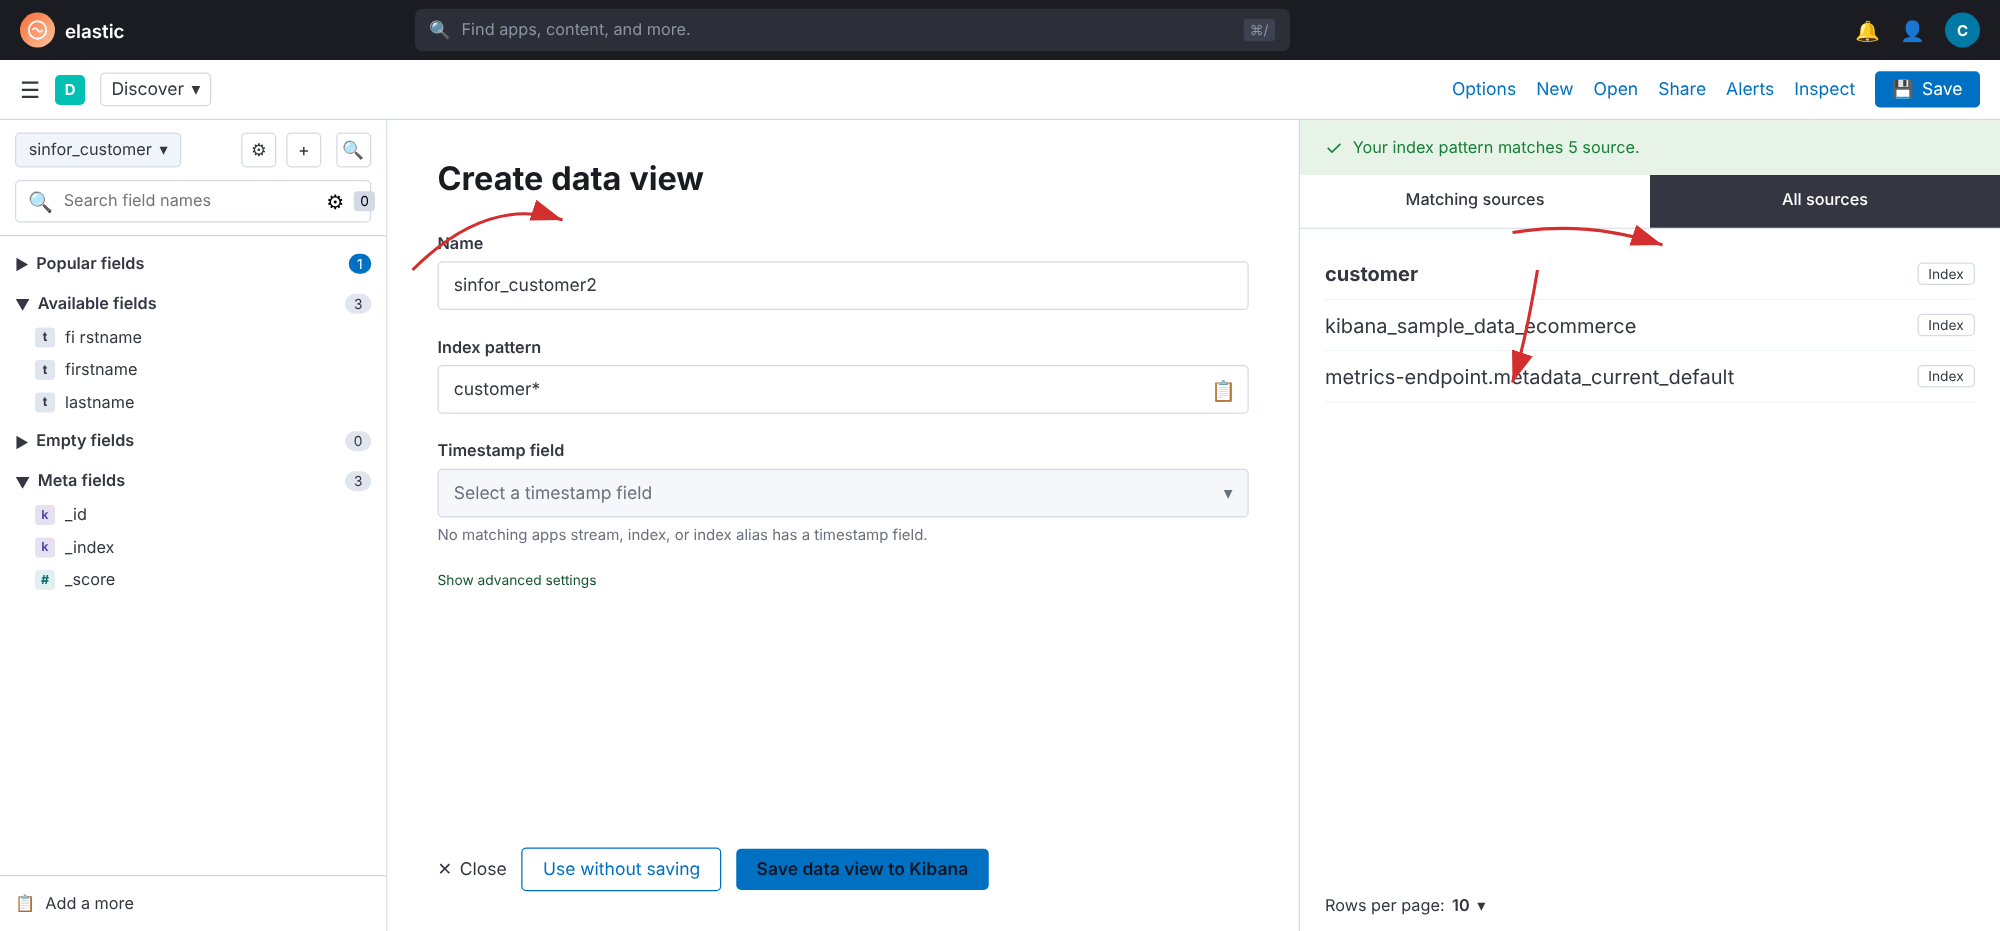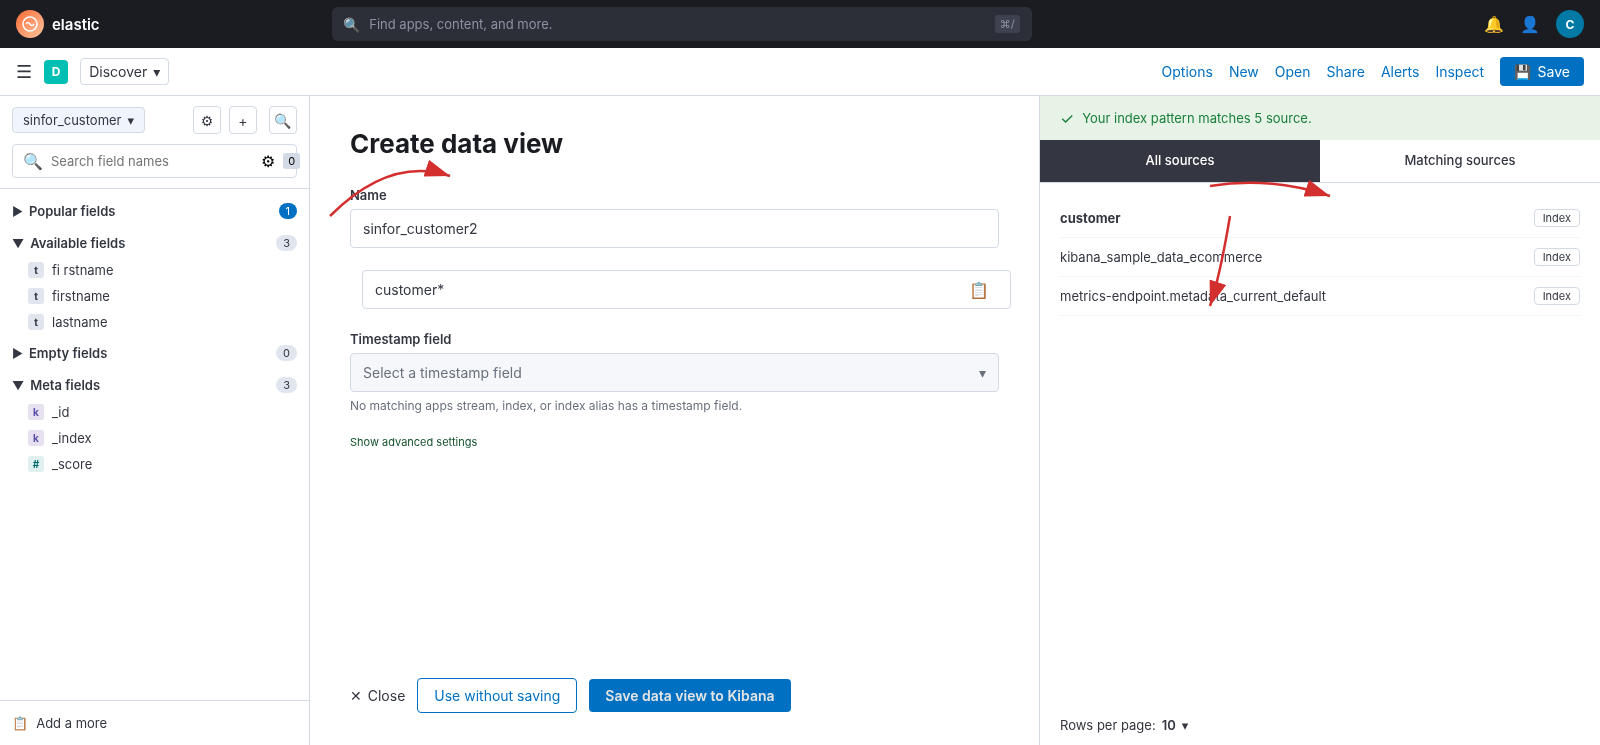--- a/index.html
+++ b/index.html
@@ -41,21 +41,21 @@
     
     .main-layout { display: flex; height: calc(745px - 96px); }
 
     
     .sidebar {
       width: 310px; min-width: 310px; background: white;
       border-right: 1px solid #d3dae6; display: flex; flex-direction: column;
       overflow: hidden;
     }
     .sidebar-header { padding: 10px 12px; border-bottom: 1px solid #d3dae6; }
-    .sidebar-top-row { display: flex; align-items: center; gap: 8px; margin-bottom: 10px; }
+    .sidebar-top-row { display: flex; gap: 8px; margin-bottom: 10px; }
     .data-view-selector { display: flex; align-items: center; gap: 6px; background: #f0f4fb; border: 1px solid #d3dae6; border-radius: 4px; padding: 4px 10px; cursor: pointer; font-size: 13px; color: #343741; }
     .sidebar-icons { margin-left: auto; display: flex; gap: 8px; }
     .sidebar-icon-btn { width: 28px; height: 28px; border-radius: 4px; border: 1px solid #d3dae6; background: white; display: flex; align-items: center; justify-content: center; cursor: pointer; font-size: 14px; color: #343741; }
     .search-fields-input { display: flex; align-items: center; gap: 8px; border: 1px solid #d3dae6; border-radius: 4px; padding: 6px 10px; background: white; }
     .search-fields-input input { border: none; outline: none; font-size: 13px; flex: 1; color: #343741; }
     .filter-count { font-size: 11px; background: #d3dae6; border-radius: 3px; padding: 1px 5px; }
     .sidebar-content { flex: 1; overflow-y: auto; padding: 8px 0; }
     .field-section { margin-bottom: 4px; }
     .field-section-header { display: flex; align-items: center; padding: 6px 12px; cursor: pointer; user-select: none; }
     .field-section-toggle { color: #343741; font-size: 12px; margin-right: 6px; }
@@ -100,33 +100,33 @@
       display: flex; align-items: center; justify-content: space-between; cursor: pointer;
     }
     .timestamp-hint { font-size: 12px; color: #6a717d; margin-top: 6px; }
     .show-advanced { color: #14532d; font-size: 11px; cursor: pointer; }
     .modal-footer {
       margin-top: auto; padding-top: 20px;
       display: flex; align-items: center; gap: 12px;
     }
     .close-btn { display: flex; align-items: center; gap: 6px; background: none; border: none; font-size: 14px; color: #343741; cursor: pointer; }
     .use-without-btn { background: white; border: 1px solid #0071c2; color: #0071c2; border-radius: 4px; padding: 8px 16px; font-size: 14px; cursor: pointer; }
-    .save-data-view-btn { background: #0071c2; color: #e5e5e5; border: none; border-radius: 4px; padding: 8px 16px; font-size: 14px; cursor: pointer; font-weight: 600; }
+    .save-data-view-btn { background: #0071c2; color: #0f172a; border: none; border-radius: 4px; padding: 8px 16px; font-size: 14px; cursor: pointer; font-weight: 600; }
 
     
     .modal-right { width: 560px; background: white; display: flex; flex-direction: column; }
     .match-banner { background: #e6f3e6; padding: 12px 20px; display: flex; align-items: center; gap: 8px; font-size: 13px; color: #1a7f3c; }
     .check-icon { color: #1a7f3c; font-size: 16px; }
     .sources-tabs { display: flex; border-bottom: 1px solid #d3dae6; }
     .sources-tab { flex: 1; padding: 12px 20px; text-align: center; font-size: 13px; cursor: pointer; border-bottom: 2px solid transparent; font-weight: 500; }
     .sources-tab.active { background: #343741; color: white; border-bottom: 2px solid #343741; }
     .sources-tab.inactive { color: #343741; background: white; }
     .sources-list { flex: 1; padding: 16px 20px; overflow-y: auto; }
     .source-item { display: flex; align-items: center; padding: 10px 0; border-bottom: 1px solid #f0f4fb; }
-    .source-name { font-size: 13px; color: #343741; font-weight: source-item:first-child ? 600 : 400; }
+    .source-name { font-size: 16px; color: #343741; font-weight: source-item:first-child ? 600 : 400; }
     .source-name.bold { font-weight: 700; }
     .index-badge { margin-left: auto; border: 1px solid #d3dae6; border-radius: 4px; padding: 1px 8px; font-size: 11px; color: #343741; }
     .rows-per-page { padding: 12px 20px; display: flex; align-items: center; gap: 6px; font-size: 13px; color: #343741; }
     .rows-count { font-weight: 600; }
 
     
     ::-webkit-scrollbar { width: 6px; }
     ::-webkit-scrollbar-track { background: transparent; }
     ::-webkit-scrollbar-thumb { background: #d3dae6; border-radius: 3px; }
   </style>
@@ -282,22 +282,23 @@
 
       <div class="modal-left">
         <h1 class="modal-title">Create data view</h1>
 
         <div class="form-group">
           <label class="form-label">Name</label>
           <input class="form-input" type="text" value="sinfor_customer2" style="">
         </div>
 
         <div class="form-group">
+          <label class="form-label">Index pattern</label>
           <div style="position:relative;">
-            <input class="form-input" type="text" value="customer*" style="padding-right: 64px; margin-left: 12px;">
+            <input class="form-input" type="text" value="customer*" style="padding-right: 64px;">
             <span style="position:absolute;right:10px;top:50%;transform:translateY(-50%);color:#0071c2;font-size:16px;">📋</span>
           </div>
         </div>
 
         <div class="form-group">
           <label class="form-label">Timestamp field</label>
           <div class="timestamp-select">
             <span>Select a timestamp field</span>
             <span>▾</span>
           </div>
@@ -315,22 +316,22 @@
           <button class="save-data-view-btn">Save data view to Kibana</button>
         </div>
       </div>
 
       <div class="modal-right">
         <div class="match-banner">
           <span class="check-icon">✓</span>
           <span>Your index pattern matches 5 source.</span>
         </div>
         <div class="sources-tabs">
+          <div class="sources-tab inactive">Matching sources</div>
           <div class="sources-tab active">All sources</div>
-          <div class="sources-tab inactive">Matching sources</div>
         </div>
         <div class="sources-list">
           <div class="source-item">
             <span class="source-name bold">customer</span>
             <span class="index-badge">Index</span>
           </div>
           <div class="source-item">
             <span class="source-name">kibana_sample_data_ecommerce</span>
             <span class="index-badge">Index</span>
           </div>

